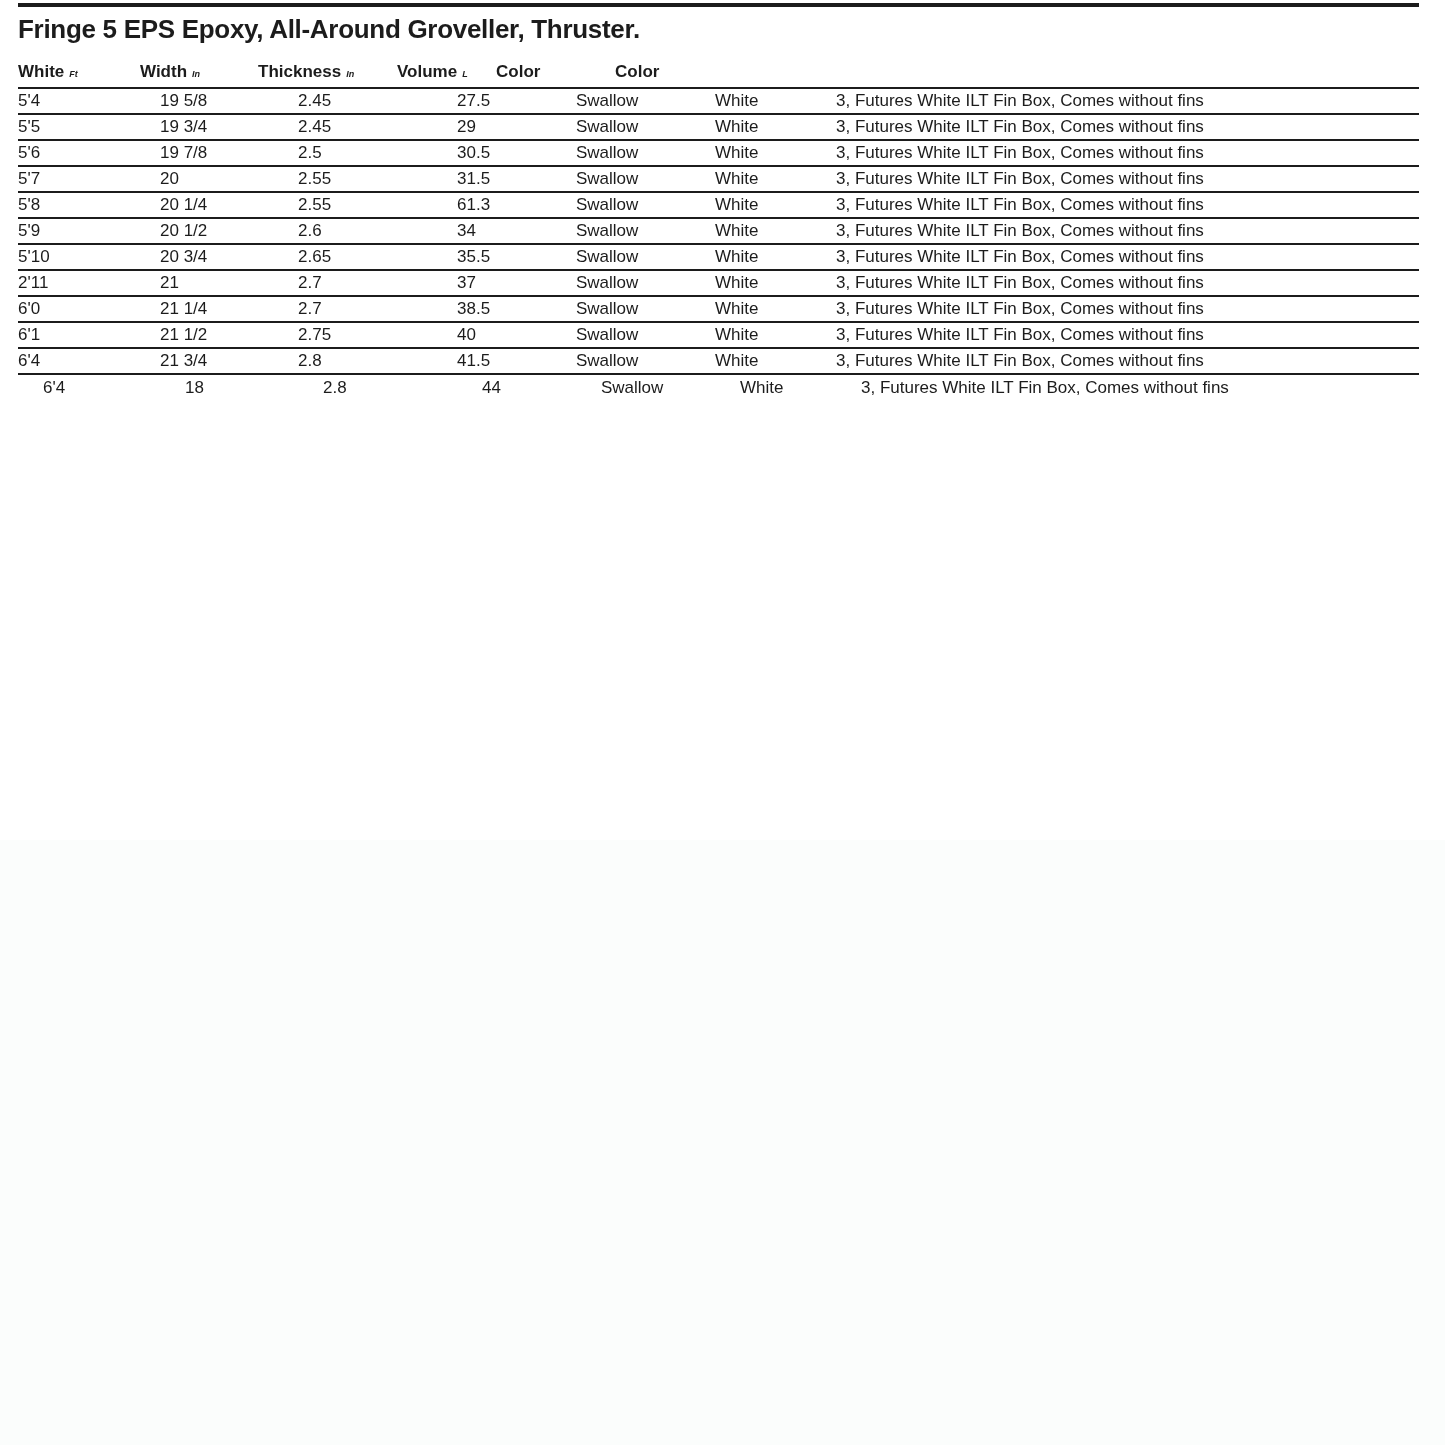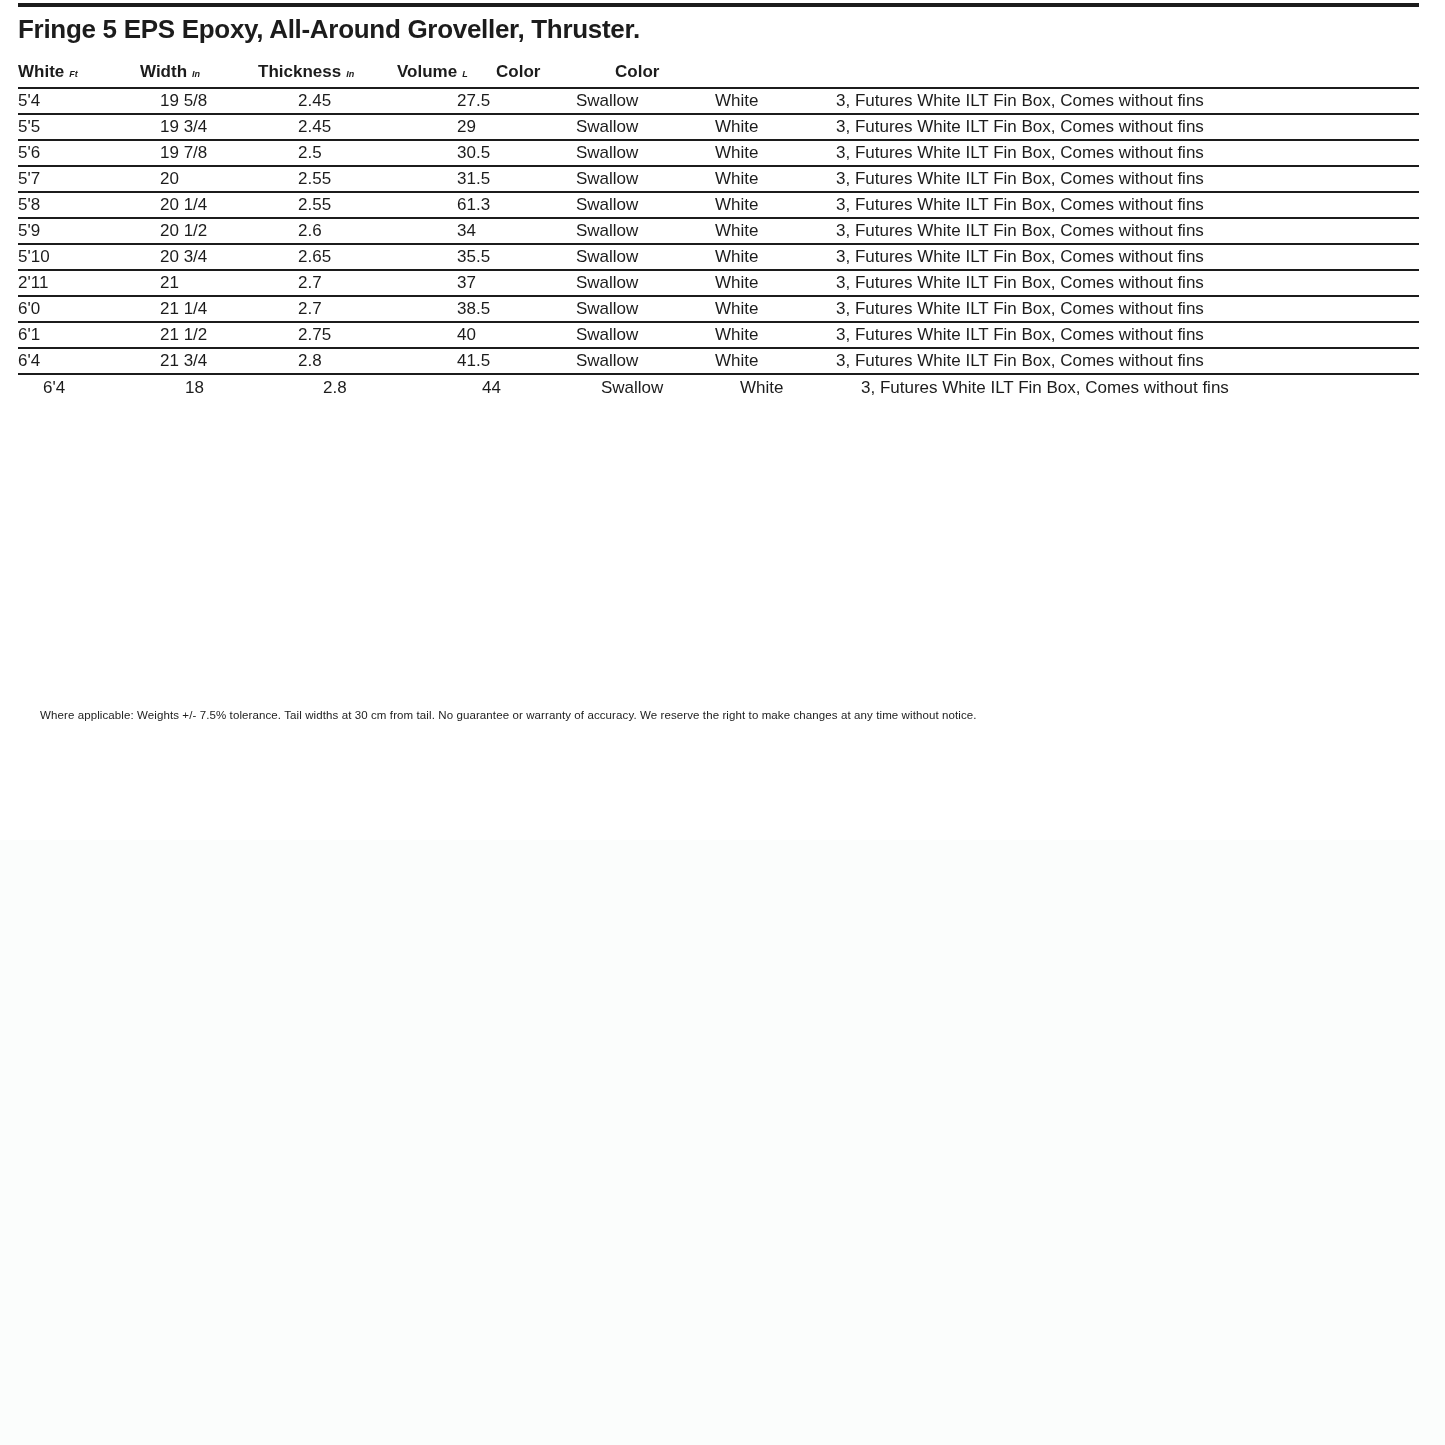--- a/index.html
+++ b/index.html
@@ -204,15 +204,14 @@
     <div class="cell">18</div>
     <div class="cell">2.8</div>
     <div class="cell">44</div>
     <div class="cell">Swallow</div>
     <div class="cell">White</div>
     <div class="cell">3, Futures White ILT Fin Box, Comes without fins</div>
   </div>
         </div>
     </div>
 
-    <div class="footer-note">Where applicable: Weights +/- 7.5% tolerance. Tail widths at 30 cm from tail. No guarantee or warranty of accuracy. We reserve the right to make changes at any time without notice.</div>
   </div>
 </div>
 
 </body></html>

